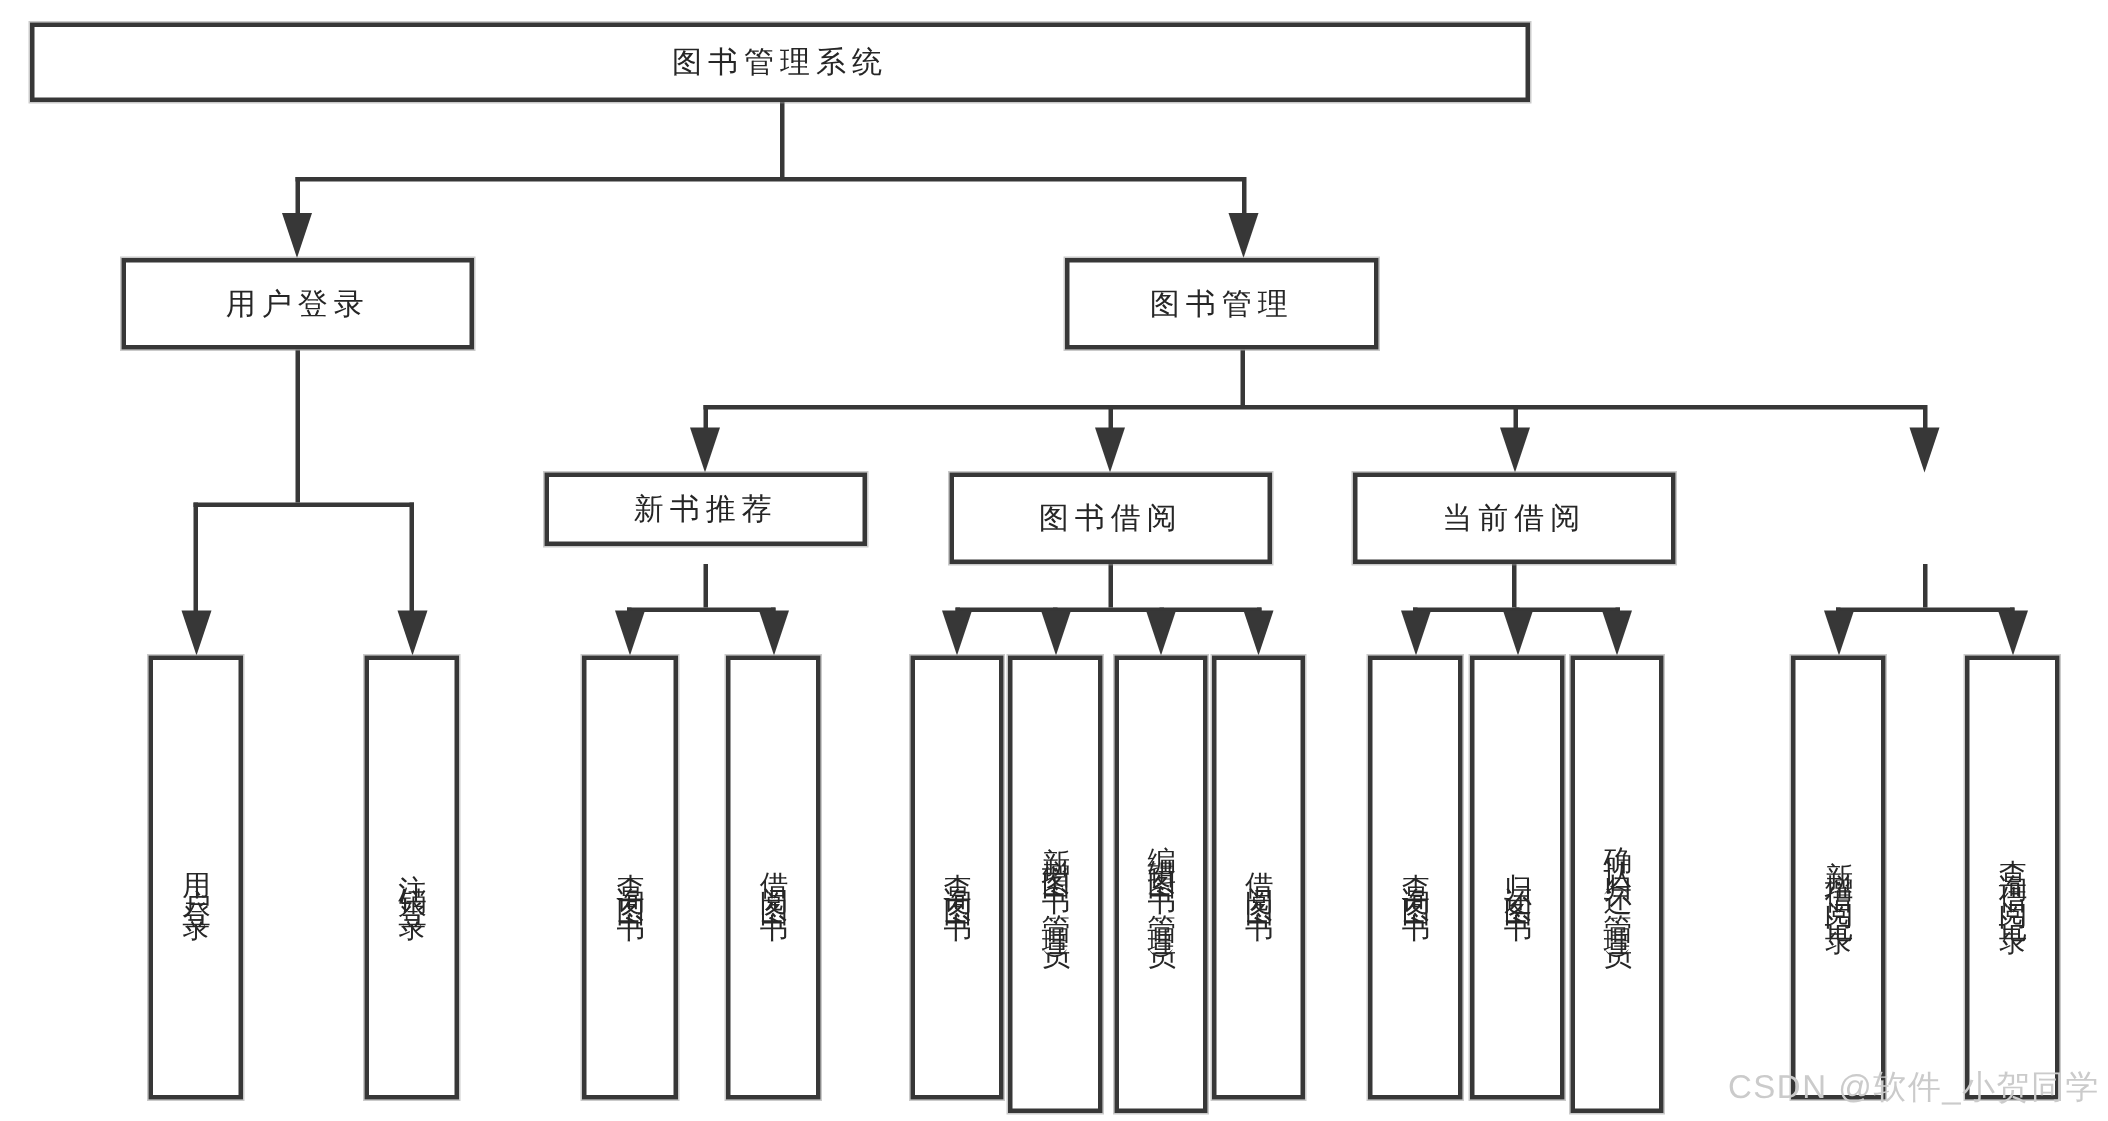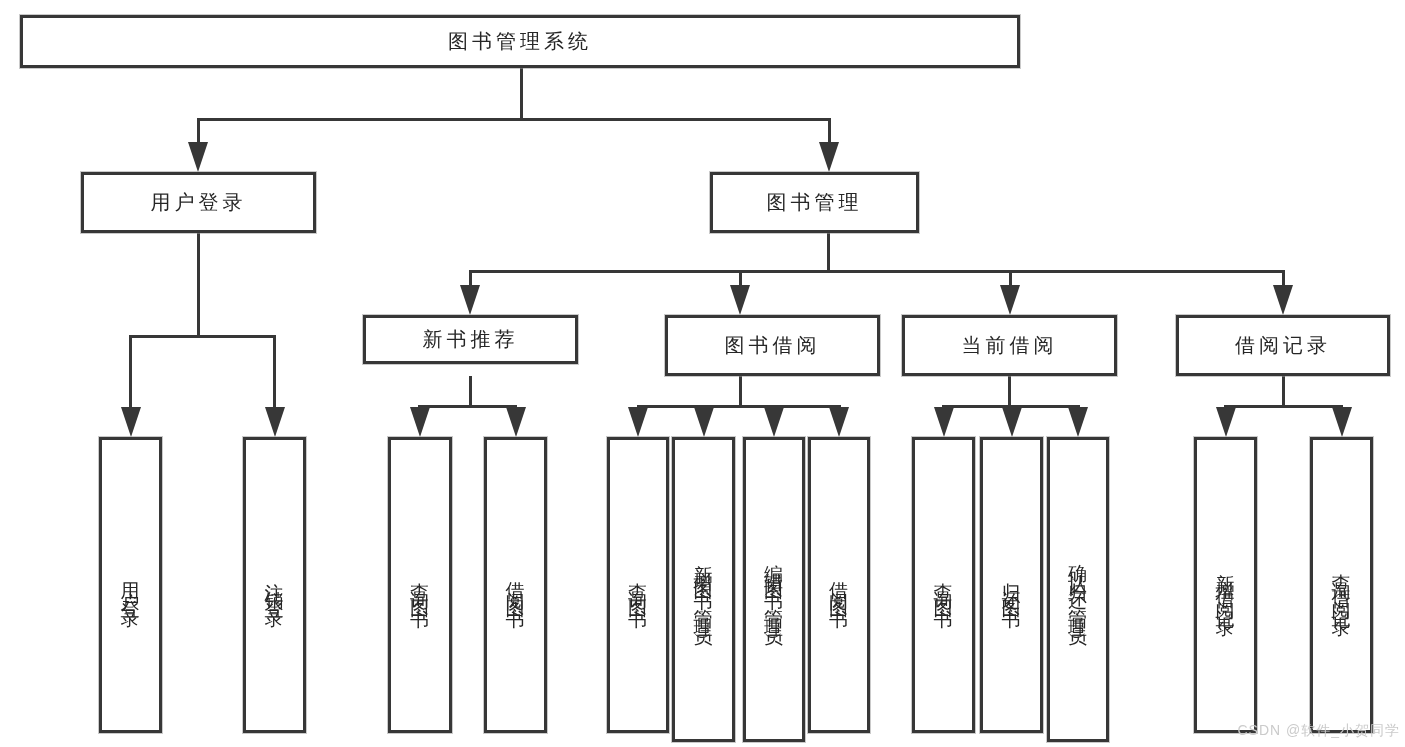--- a/index.html
+++ b/index.html
@@ -15,21 +15,21 @@
   .hlabel{font-size:20px;letter-spacing:4px;white-space:nowrap;}
   .vlabel{writing-mode:vertical-rl;font-size:19px;letter-spacing:9px;line-height:1;}
   .vline{position:absolute;width:3px;background:#373737;}
   .hline{position:absolute;height:3px;background:#373737;}
   .arrow{
     position:absolute;width:0;height:0;
     border-left:10px solid transparent;border-right:10px solid transparent;
     border-top:30px solid #373737;
   }
   .watermark{
-    position:absolute;right:5px;bottom:7px;font-size:14px;
+    position:absolute;right:5px;bottom:7px;font-size:22px;
     color:#cbcbcb;letter-spacing:1px;white-space:nowrap;
   }
 </style>
 </head>
 <body>
 
 <div class="canvas">
 
   <div class="vline" style="left:520px;top:68px;height:50px;"></div>
   <div class="hline" style="left:197px;top:118px;width:632px;"></div>
@@ -97,28 +97,25 @@
   <div class="box" style="left:81px;top:172px;width:235px;height:61px;">
     <span class="hlabel">用户登录</span>
   </div>
   <div class="box" style="left:710px;top:172px;width:209px;height:61px;">
     <span class="hlabel">图书管理</span>
   </div>
 
   <div class="box" style="left:363px;top:315px;width:215px;height:49px;">
     <span class="hlabel">新书推荐</span>
   </div>
-  <div class="box" style="left:633px;top:315px;width:215px;height:61px;margin-left:32px;">
+  <div class="box" style="left:633px;top:315px;width:215px;height:61px;">
     <span class="hlabel">图书借阅</span>
   </div>
   <div class="box" style="left:902px;top:315px;width:215px;height:61px;">
     <span class="hlabel">当前借阅</span>
-  </div>
-  <div class="box" style="left:1176px;top:315px;width:214px;height:61px;">
-    <span class="hlabel">借阅记录</span>
   </div>
 
   <div class="box" style="left:99px;top:437px;width:63px;height:296px;">
     <span class="vlabel">用户登录</span>
   </div>
   <div class="box" style="left:243px;top:437px;width:63px;height:296px;">
     <span class="vlabel">注销登录</span>
   </div>
 
   <div class="box" style="left:388px;top:437px;width:64px;height:296px;">

